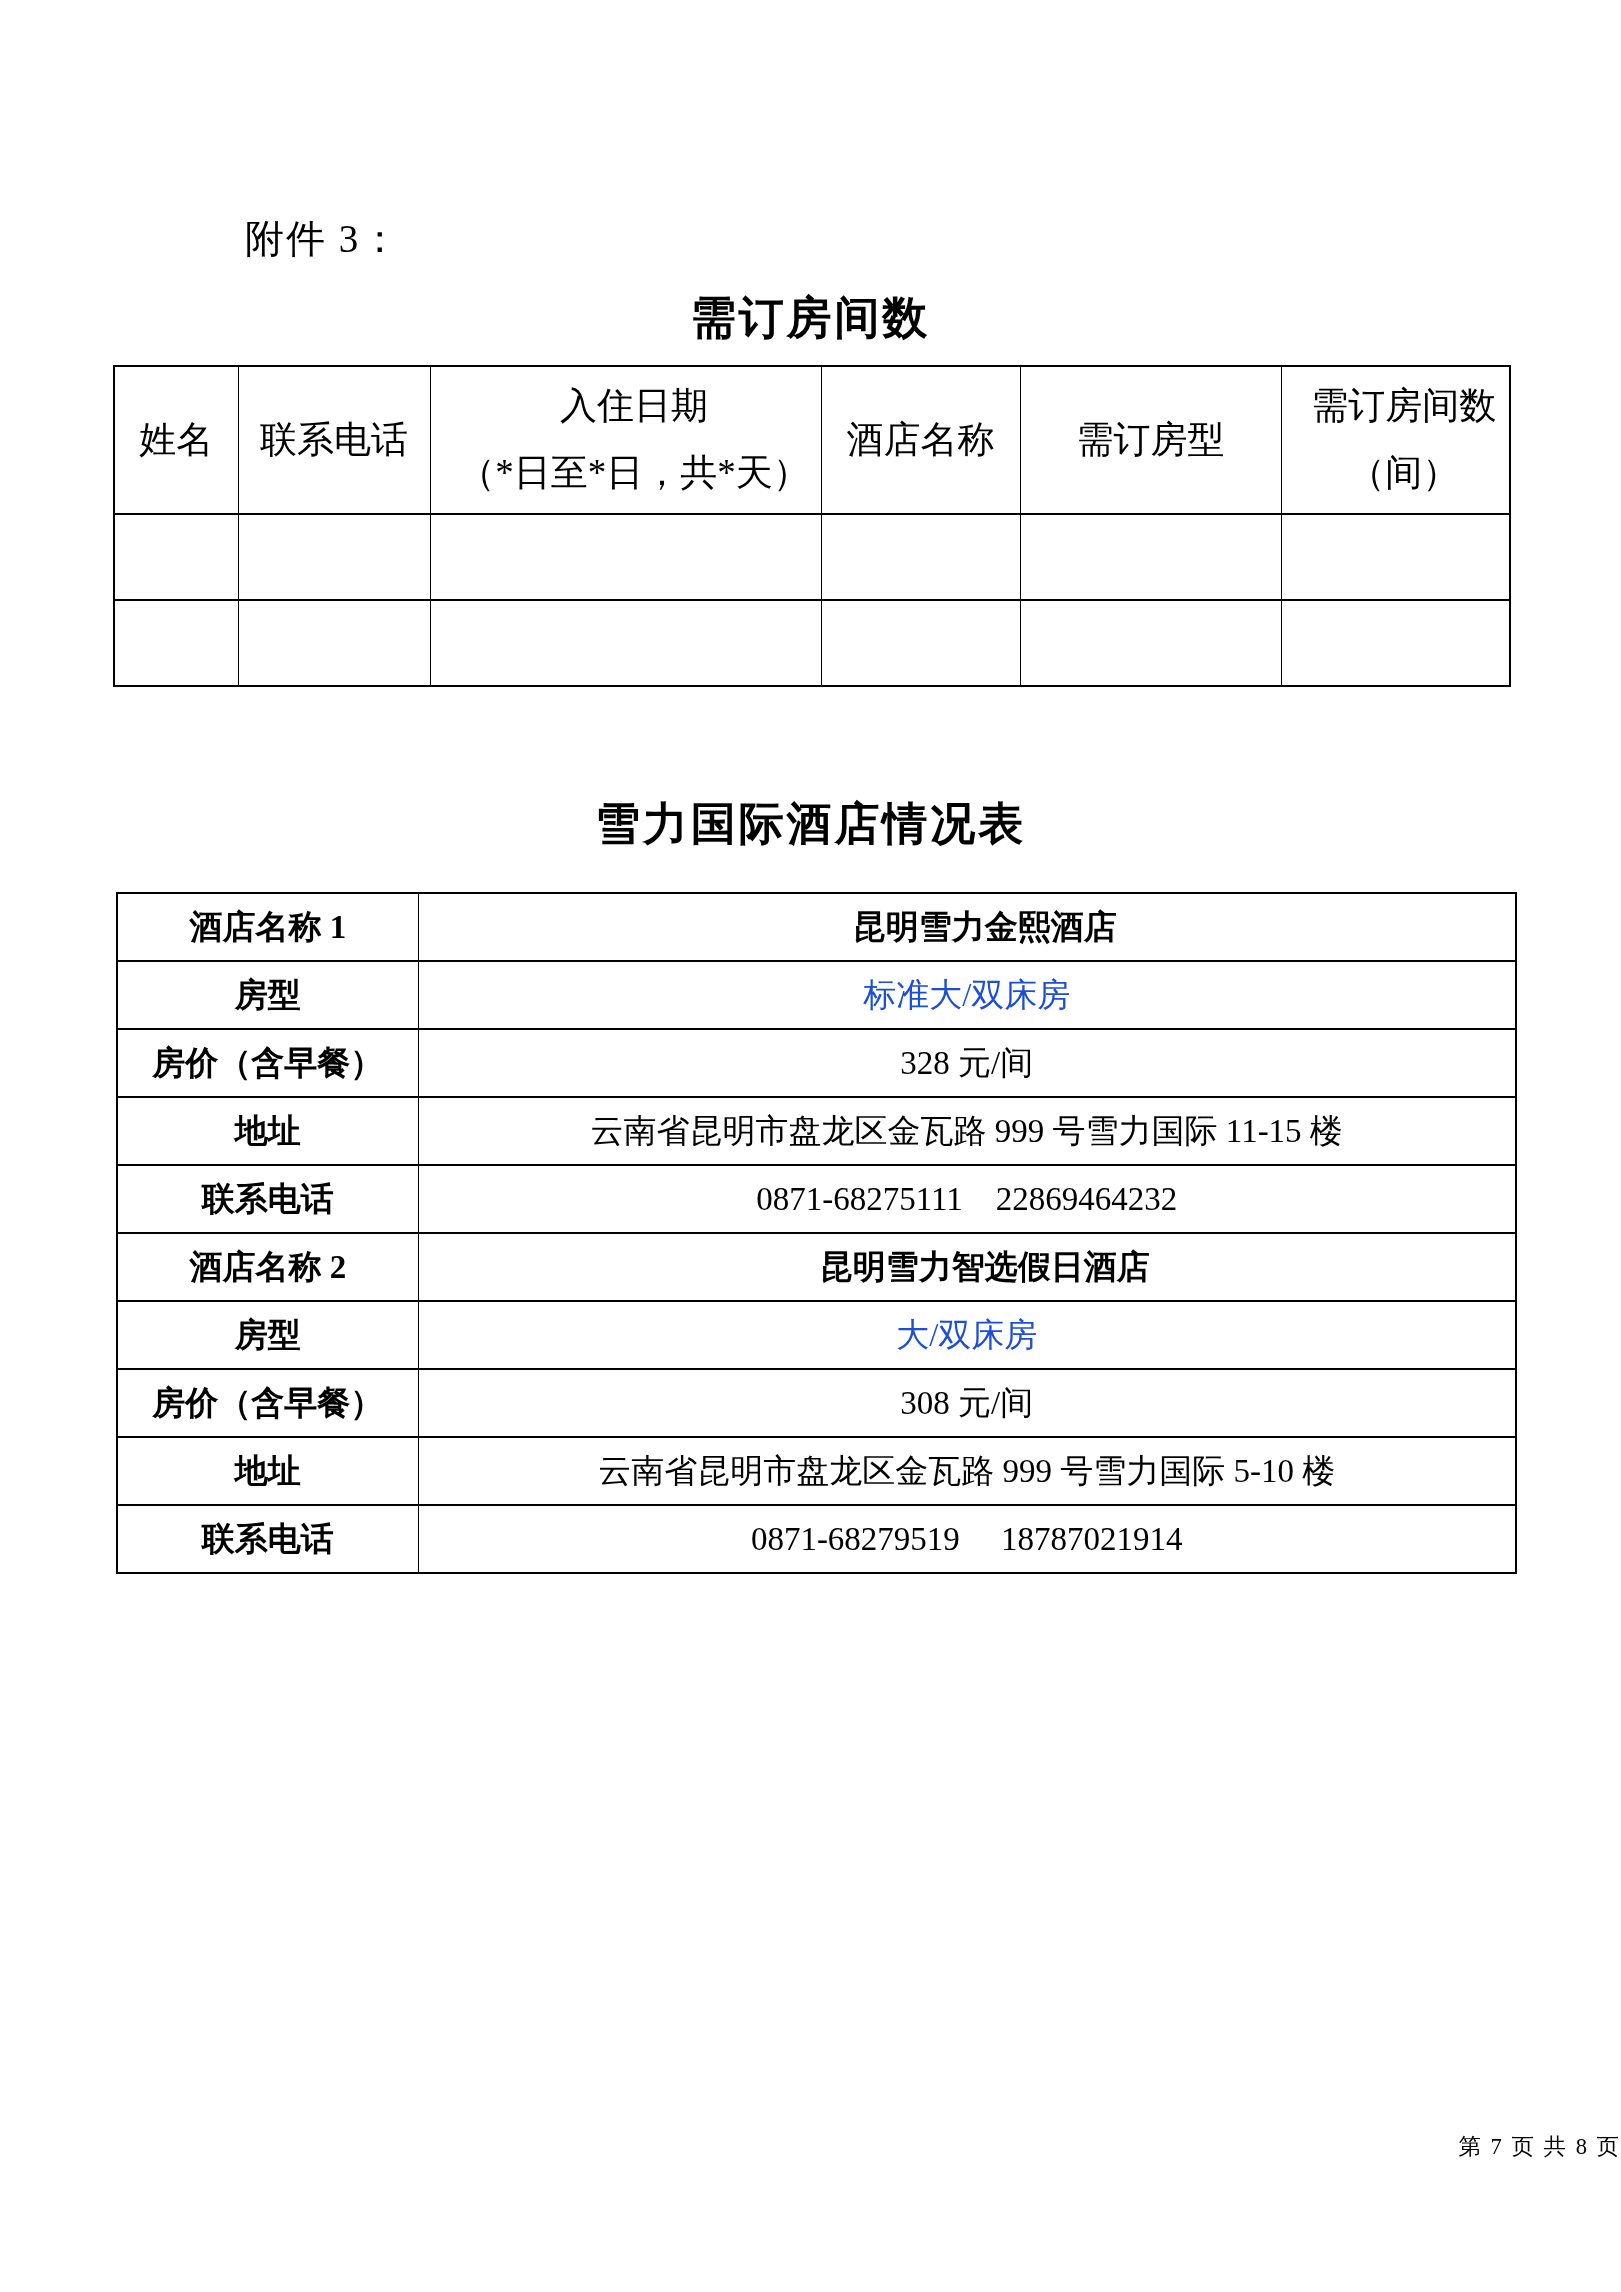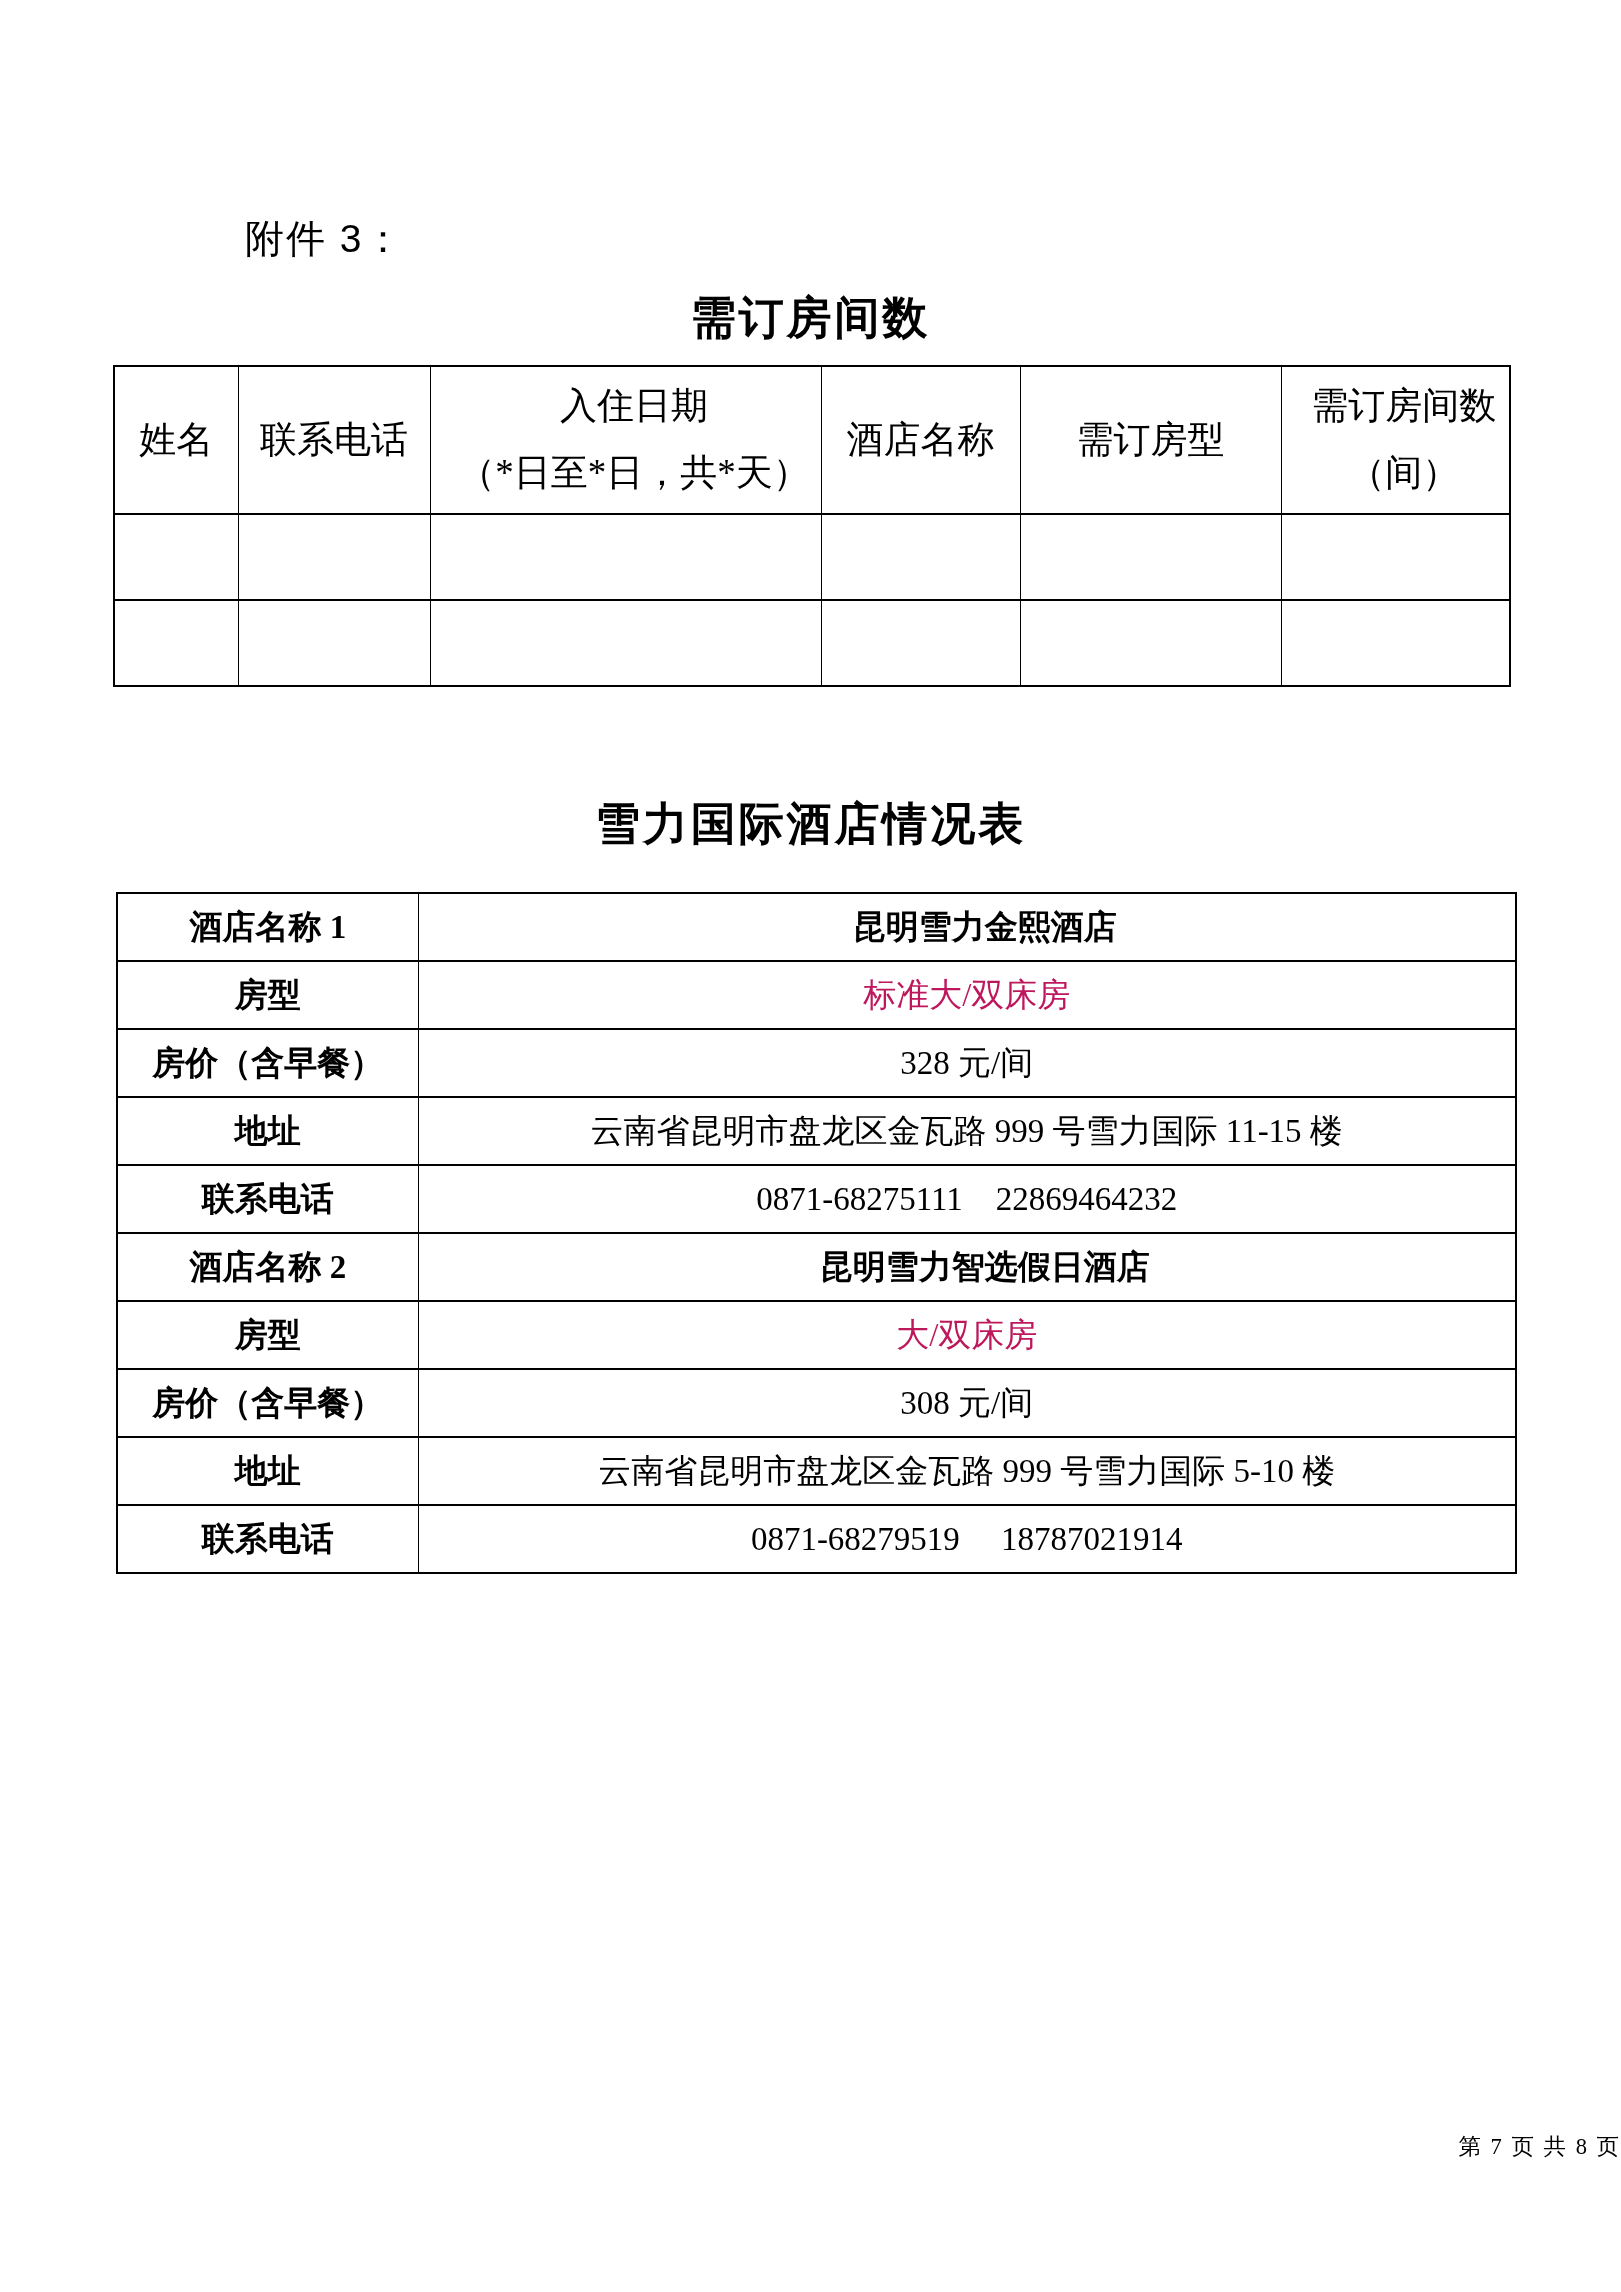--- a/index.html
+++ b/index.html
@@ -12,21 +12,21 @@
     color: #000000;
     font-family: "Liberation Serif", "DejaVu Serif", serif;
     overflow: hidden;
   }
 
   
   .attachment-label {
     position: absolute;
     left: 245px;
     top: 212px;
-    font-family: Liberation Sans, sans-serif;
+    font-family: Liberation Serif, serif;
     font-size: 39px;
     font-weight: 500;
     letter-spacing: 2px;
   }
 
   
   .doc-title {
     position: absolute;
     left: 0;
     width: 100%;
@@ -77,21 +77,21 @@
     text-align: center;
     vertical-align: middle;
     font-size: 33px;
   }
   td.cell-label {
     border-right: 1px solid #000;
     font-weight: bold;
   }
   td.cell-value { white-space: pre-wrap; }
   td.v-bold  { font-weight: bold; padding-left: 36px; }
-  td.v-light { color: #be185d; font-weight: normal; }
+  td.v-light { color: #1d4ed8; font-weight: normal; }
 
   
   .page-footer {
     position: absolute;
     top: 2131px;
     left: 0;
     width: 100%;
     text-align: right;
     font-size: 22.5px;
     letter-spacing: 2px;

